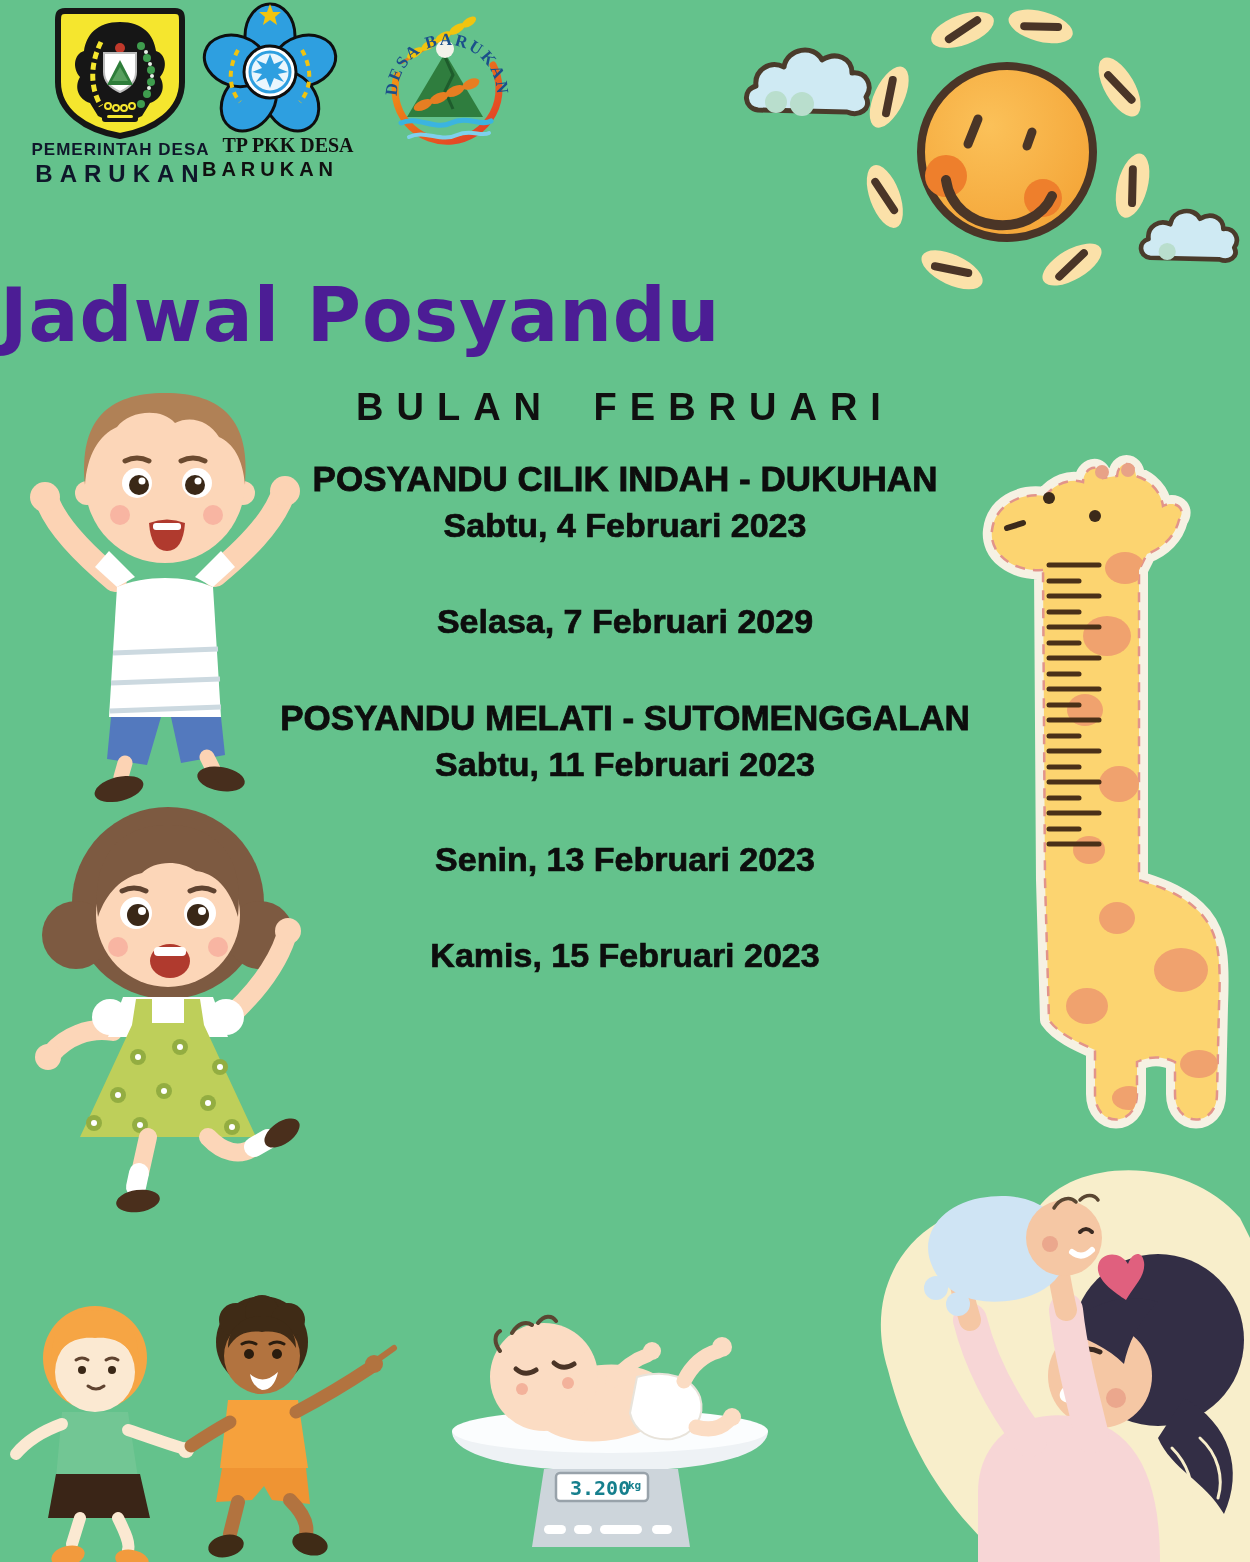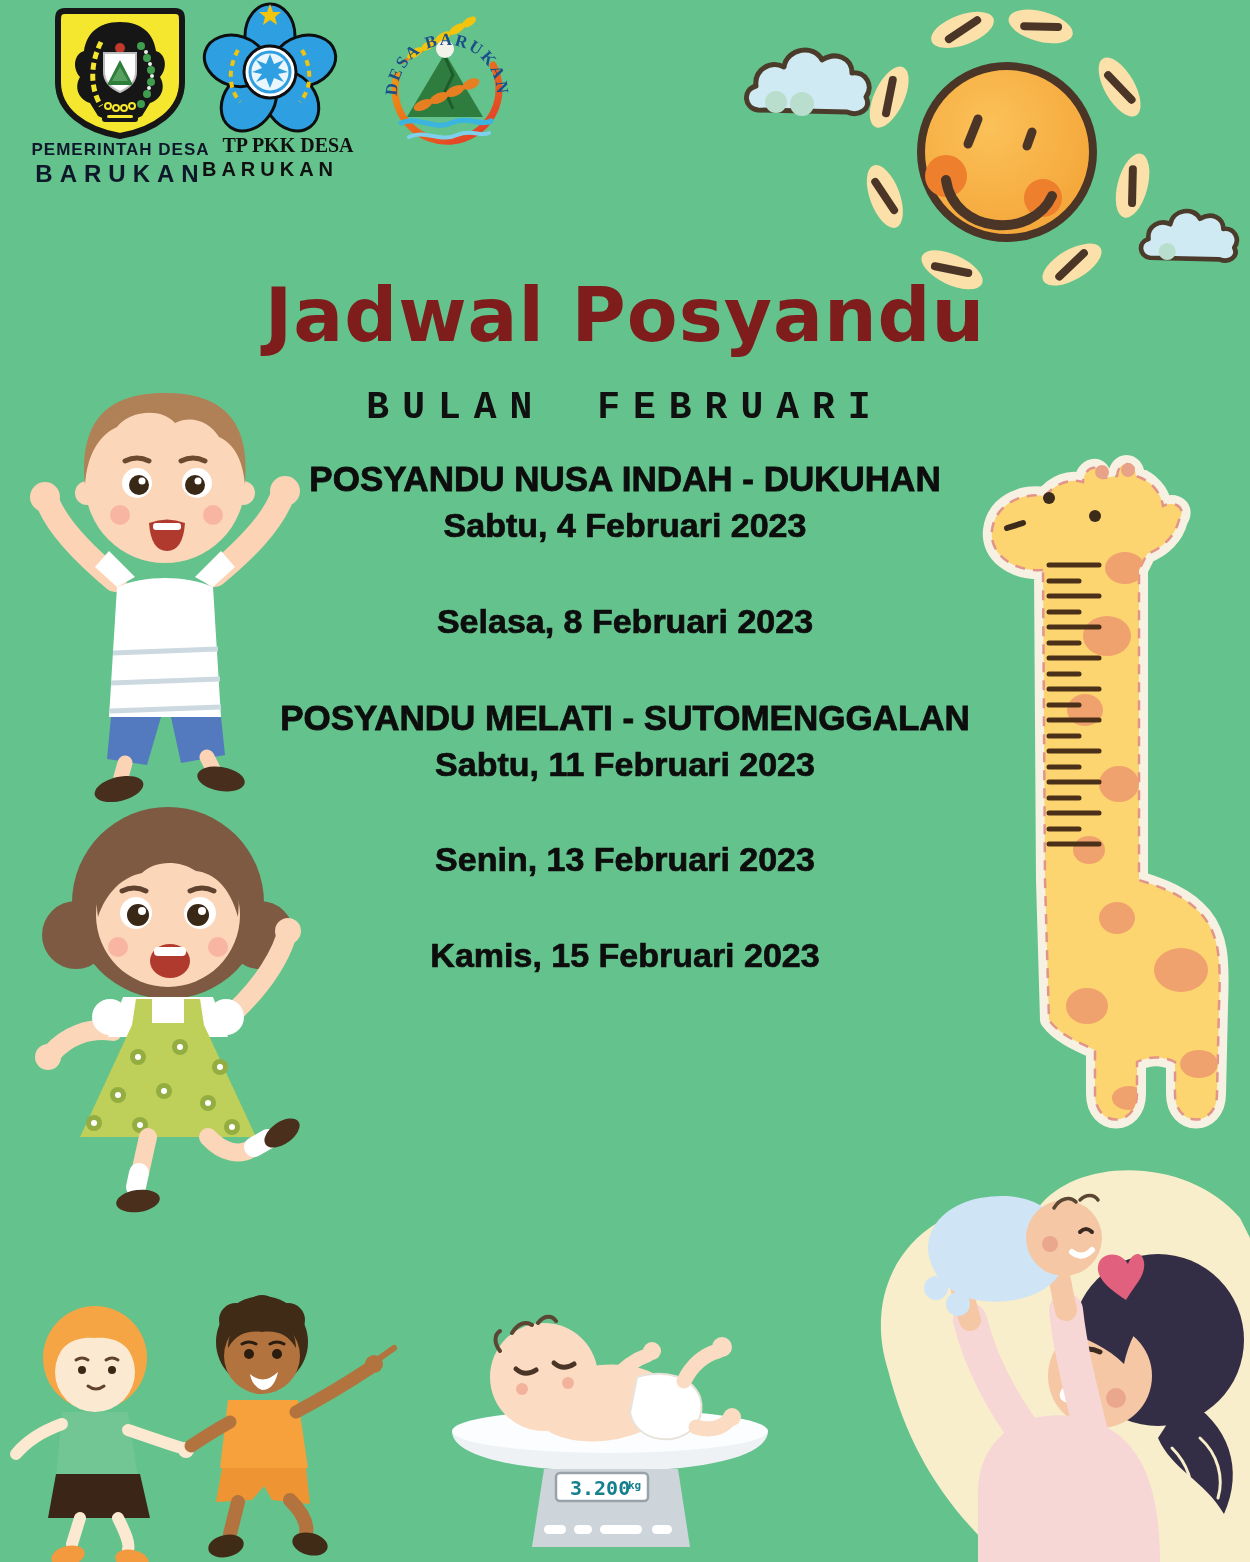--- a/index.html
+++ b/index.html
@@ -11,28 +11,28 @@
   .abs{position:absolute;}
   
   .logo-caption{position:absolute; text-align:center; font-weight:bold; color:#0f172a;}
   .cap1-l1{left:18px; top:140px; width:205px; font-size:17px; letter-spacing:1px;}
   .cap1-l2{left:18px; top:160px; width:205px; font-size:24px; letter-spacing:7px;}
   .cap2-l1{left:203px; top:134px; width:170px; font-size:20px; color:#101010;
            font-family:"Liberation Serif", serif;}
   .cap2-l2{left:185px; top:158px; width:170px; font-size:20px; letter-spacing:5px; color:#101010;}
   
   .title{
-    position:absolute; top:222px; left:0; width:100%; text-align:center;
+    position:absolute; top:222px; left:0; width:100%; 
     font-family:"DejaVu Sans", sans-serif; font-weight:bold;
-    font-size:74px; color:#7f1d1d; letter-spacing:1px;
+    font-size:74px; color:#4c1d95; letter-spacing:1px;
   }
   .subtitle{
     position:absolute; top:354px; left:0; width:100%; text-align:center;
     font-weight:bold; font-size:38px; color:#101010;
-    letter-spacing:13px; word-spacing:16px;font-family:Liberation Mono, monospace;
+    letter-spacing:13px; word-spacing:16px;
   }
   .schedule{position:absolute; top:458px; left:0; width:100%;}
   .entry{text-align:center; margin-bottom:55px;}
   .entry-name{
     font-size:35px; line-height:1.2; font-weight:bold; color:#0d0d0d;
     -webkit-text-stroke:0.8px #0d0d0d;
   }
   .entry-date{
     font-size:34px; line-height:1.2; font-weight:bold; color:#0d0d0d;
     margin-top:5px; -webkit-text-stroke:0.7px #0d0d0d;
@@ -189,25 +189,25 @@
       <path d="M 18 92 C 4 90 2 72 16 68 C 14 52 30 42 44 49 C 47 30 74 26 82 42 C 96 33 112 40 112 55 C 126 53 134 68 126 79 C 132 91 119 99 107 94 Z" fill="#cfeaf3" stroke="#4a3b2b" stroke-width="6" stroke-linejoin="round"></path>
       <circle cx="40" cy="84" r="11" fill="#b9decd"></circle>
     </g>
   </svg>
 
   <h1 class="title">Jadwal Posyandu</h1>
   <h2 class="subtitle">BULAN FEBRUARI</h2>
 
   <section class="schedule">
     <div class="entry">
-      <div class="entry-name">POSYANDU NUSA INDAH - DUKUHAN</div>
+      <div class="entry-name">POSYANDU CILIK INDAH - DUKUHAN</div>
       <div class="entry-date">Sabtu, 4 Februari 2023</div>
     </div>
     <div class="entry">
-      <div class="entry-date">Selasa, 8 Februari 2023</div>
+      <div class="entry-date">Selasa, 7 Februari 2029</div>
     </div>
     <div class="entry">
       <div class="entry-name">POSYANDU MELATI - SUTOMENGGALAN</div>
       <div class="entry-date">Sabtu,  11 Februari 2023</div>
     </div>
     <div class="entry">
       <div class="entry-date">Senin, 13 Februari 2023</div>
     </div>
     <div class="entry">
       <div class="entry-date">Kamis, 15 Februari 2023</div>

